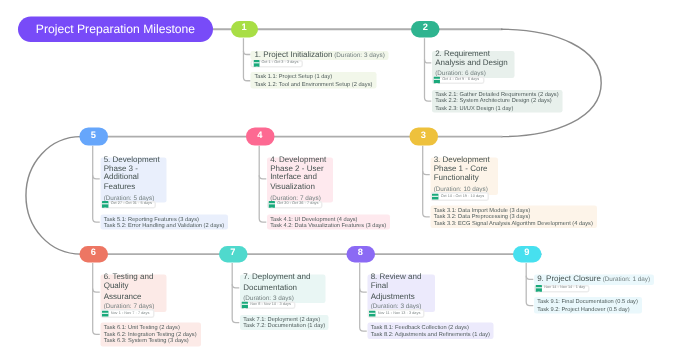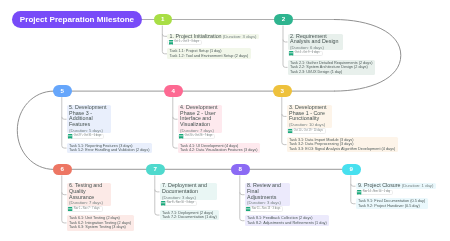--- a/index.html
+++ b/index.html
@@ -1,20 +1,20 @@
 <!DOCTYPE html>
 <html><head>
 <meta charset="utf-8">
 <style>
   html,body{margin:0;padding:0;width:450px;height:241px;background:#ffffff;overflow:hidden;}
   body{font-family:"Liberation Sans",sans-serif;-webkit-font-smoothing:antialiased;}
   #root{position:relative;width:450px;height:241px;background:#fff;}
   svg.wire{position:absolute;left:0;top:0;width:450px;height:241px;}
   .milestone{position:absolute;left:11.9px;top:10.9px;width:130.2px;height:17.6px;border-radius:8.8px;
-    background:#784bf8;color:#fff;font-weight:bold;font-size:8.1px;letter-spacing:0px;
+    background:#784bf8;color:#fff;font-weight:normal;font-size:8.1px;letter-spacing:0px;
     display:flex;align-items:center;justify-content:center;}
   .badge{position:absolute;border-radius:5.9px;color:#fff;font-weight:bold;font-size:6.2px;
     width:18.5px;height:11.8px;display:flex;align-items:center;justify-content:center;line-height:1;}
   .titlebox{position:absolute;border-radius:1.5px;padding:0 2.6px 0 2.6px;box-sizing:border-box;}
   .ttl{font-size:5.35px;color:#44514f;line-height:5.65px;font-weight:400;}
   .dur{font-size:4.25px;color:#737f7f;line-height:5.65px;}
   .datewrap{position:absolute;line-height:0;font-size:0;}
   .datebadge{display:inline-flex;background:#fff;border:0.4px solid #ededed;border-radius:1.6px;
     align-items:center;padding:0 2.2px 0 0.9px;box-sizing:border-box;height:5.4px;}
   .datetxt{font-size:2.55px;color:#7d8585;margin-left:1.1px;letter-spacing:.02px;white-space:nowrap;line-height:1;}

